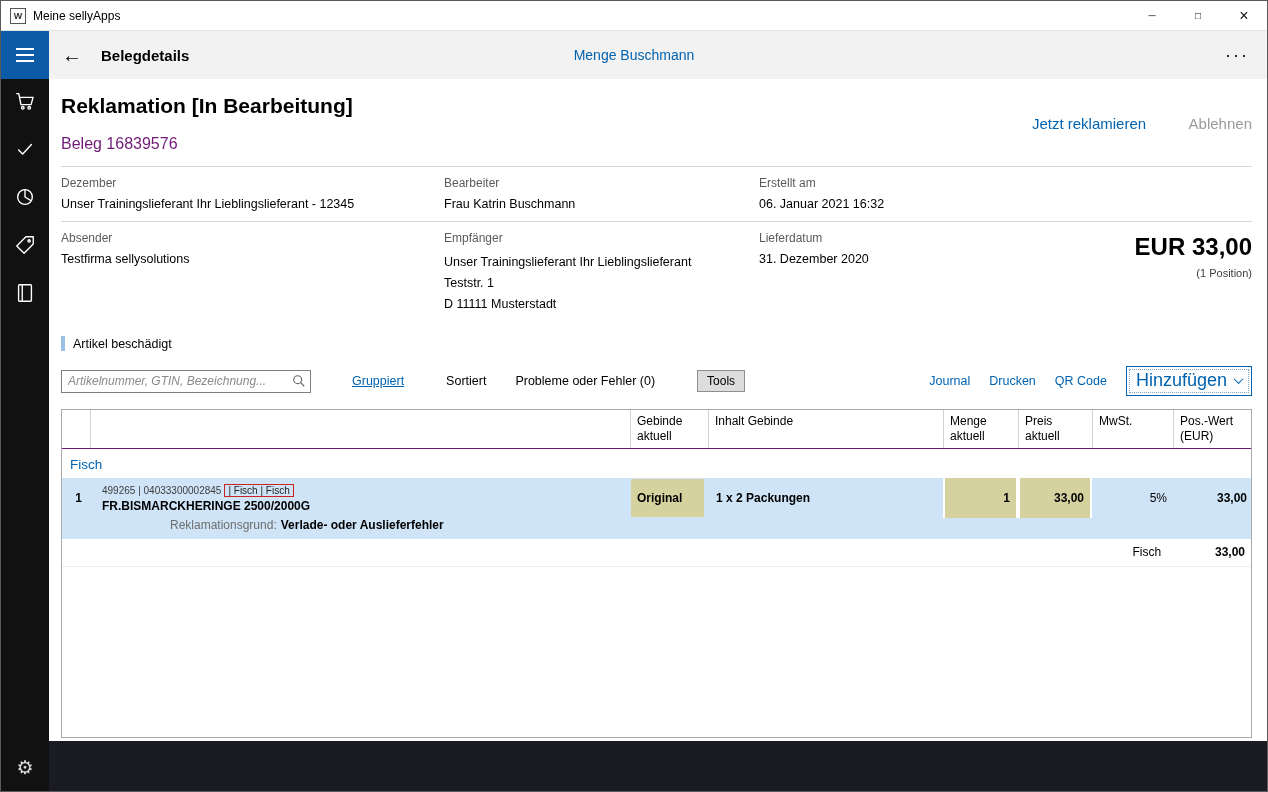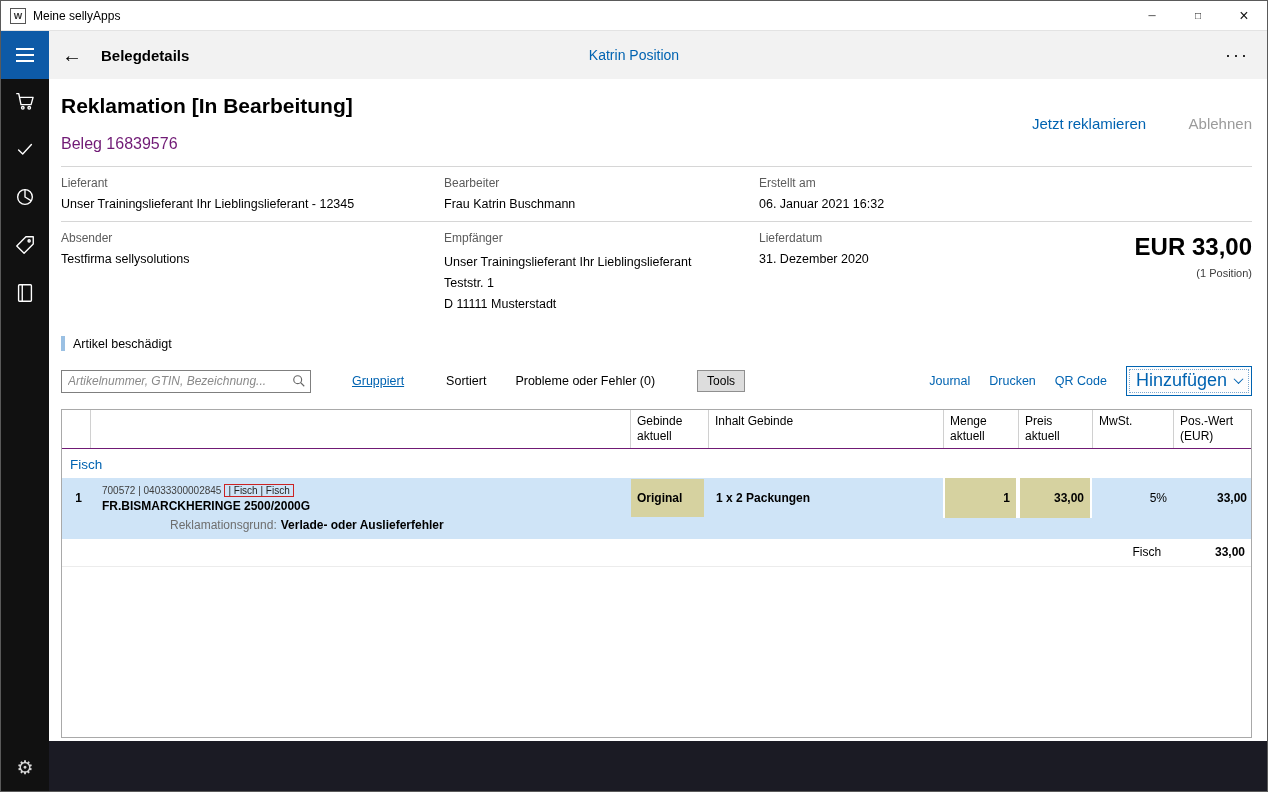--- a/index.html
+++ b/index.html
@@ -139,21 +139,21 @@
   <div class="appbar">
     <div class="hamburger">
       <i></i>
         <i></i>
         <i></i>
     </div>
     <div class="back">
         <span>←</span>
       </div>
     <div class="page-title">Belegdetails</div>
-    <div class="user-center"><span>Katrin Position</span></div>
+    <div class="user-center"><span>Menge Buschmann</span></div>
     <div class="more"><span>···</span></div>
   </div>
 
   <div class="main">
 
     <nav class="sidebar">
       <div class="nav-item">
         <span><svg width="22" height="22" viewBox="0 0 24 24">
               <path d="M3 4h2.2l2.4 12h11l2.2-8H6.4"></path>
               <circle cx="9.6" cy="19.4" r="1.4"></circle>
@@ -199,21 +199,21 @@
           <div class="doc-actions">
             <span class="link-primary">Jetzt reklamieren</span>
             <span class="link-disabled">Ablehnen</span>
           </div>
         </div>
 
         <div class="divider"></div>
 
         <div class="info-row">
           <div class="col-a">
-            <div class="f-label">Lieferant</div>
+            <div class="f-label">Dezember</div>
             <div class="f-value">Unser Trainingslieferant Ihr Lieblingslieferant - 12345</div>
           </div>
           <div class="col-b">
             <div class="f-label">Bearbeiter</div>
             <div class="f-value">Frau Katrin Buschmann</div>
           </div>
           <div class="col-c">
             <div class="f-label">Erstellt am</div>
             <div class="f-value">06. Januar 2021 16:32</div>
           </div>
@@ -283,21 +283,21 @@
             <div class="th">MwSt.</div>
             <div class="th">Pos.-Wert (EUR)</div>
           </div>
 
           <div class="group-row">Fisch</div>
 
           <div class="grid data-row">
             <div class="cell pos-num">1</div>
             <div class="cell desc-cell">
               <div class="meta-line">
-                <span>700572 | 04033300002845</span>
+                <span>499265 | 04033300002845</span>
                 <span class="redbox">| Fisch | Fisch</span>
               </div>
               <div class="name-line">FR.BISMARCKHERINGE 2500/2000G</div>
             </div>
             <div class="cell chip-cell">
               <div class="chip">Original</div>
             </div>
             <div class="cell bold" style="padding-left:8px;">1 x 2 Packungen</div>
             <div class="cell num khaki-cell">1</div>
             <div class="cell num khaki-cell">33,00</div>

